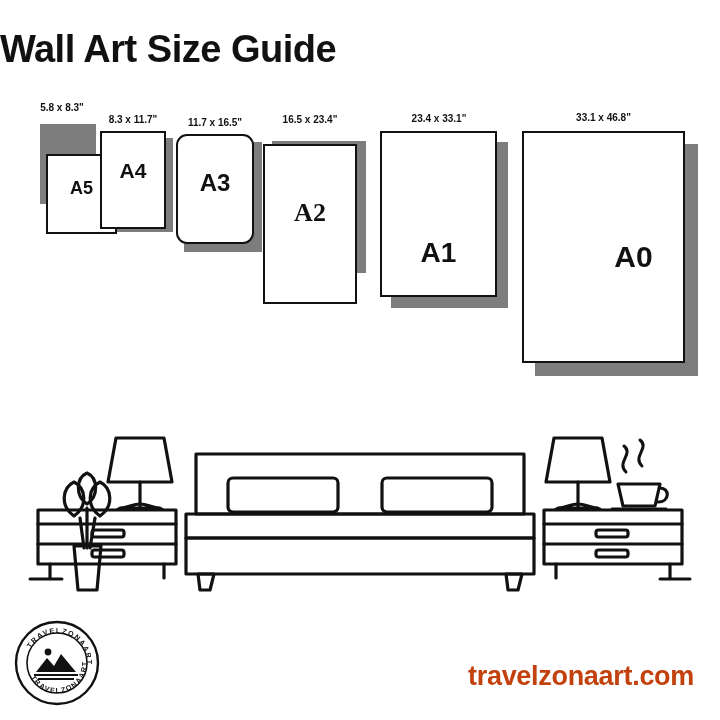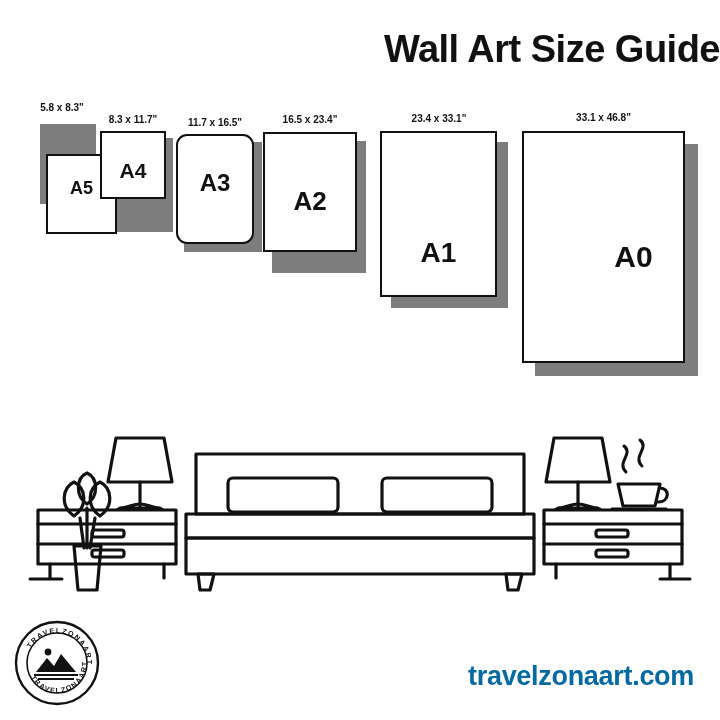--- a/index.html
+++ b/index.html
@@ -20,21 +20,21 @@
     width: 720px;
     height: 720px;
   }
 
   
   .title {
     position: absolute;
     top: 28px;
     left: 0;
     width: 720px;
-    text-align: right;
+    text-align: left;
     font-size: 38px;
     font-weight: bold;
     letter-spacing: -0.5px;
     color: #111111;
   }
 
   
   .frames {
     position: absolute;
     left: 0;
@@ -82,21 +82,21 @@
     height: 230px;
   }
 
   
   .footer-url {
     position: absolute;
     right: 26px;
     bottom: 28px;
     font-size: 27px;
     font-weight: bold;
-    color: #0369a1;
+    color: #c2410c;
     letter-spacing: -0.3px;
   }
   .logo {
     position: absolute;
     left: 14px;
     bottom: 14px;
     width: 86px;
     height: 86px;
   }
 </style>
@@ -113,37 +113,37 @@
       <div class="frame-label" style="left:-1px; top:-16px; width:58px;">5.8 x 8.3"</div>
       <div class="frame-shadow" style="left:6px; top:6px; width:56px; height:80px;"></div>
       <div class="frame-box" style="left:12px; top:0; width:71px; height:80px;margin-top:36px;">
         <div class="frame-name" style="top:22px; font-size:18px;">A5</div>
       </div>
     </div>
 
     <div class="frame-wrap" style="left:100px; top:131px; width:66px; height:94px;">
       <div class="frame-label" style="left:-4px; top:-17px; width:74px;">8.3 x 11.7"</div>
       <div class="frame-shadow" style="left:7px; top:7px; width:66px; height:94px;"></div>
-      <div class="frame-box" style="left:0; top:0; width:66px; height:68px;">
+      <div class="frame-box" style="left:0; top:0; width:66px; height:98px;">
         <div class="frame-name" style="top:26px; font-size:21px;">A4</div>
       </div>
     </div>
 
     <div class="frame-wrap" style="left:176px; top:134px; width:78px; height:110px;">
       <div class="frame-label" style="left:-4px; top:-17px; width:86px;">11.7 x 16.5"</div>
       <div class="frame-shadow" style="left:8px; top:8px; width:78px; height:110px;"></div>
       <div class="frame-box" style="left:0; top:0; width:78px; height:110px;border-radius:11px;">
         <div class="frame-name" style="top:33px; font-size:24px;">A3</div>
       </div>
     </div>
 
     <div class="frame-wrap" style="left:263px; top:132px; width:94px; height:132px;">
       <div class="frame-label" style="left:-4px; top:-18px; width:102px;">16.5 x 23.4"</div>
       <div class="frame-shadow" style="left:9px; top:9px; width:94px; height:132px;"></div>
-      <div class="frame-box" style="left:0; top:0; width:94px; height:120px;">
+      <div class="frame-box" style="left:0; top:12px; width:94px; height:160px;font-family:Liberation Serif, serif;">
         <div class="frame-name" style="top:52px; font-size:26px;">A2</div>
       </div>
     </div>
 
     <div class="frame-wrap" style="left:380px; top:131px; width:117px; height:166px;">
       <div class="frame-label" style="left:-2px; top:-18px; width:122px;">23.4 x 33.1"</div>
       <div class="frame-shadow" style="left:11px; top:11px; width:117px; height:166px;"></div>
       <div class="frame-box" style="left:0; top:0; width:117px; height:166px;">
         <div class="frame-name" style="top:76px; font-size:28px;margin-top:28px;">A1</div>
       </div>

